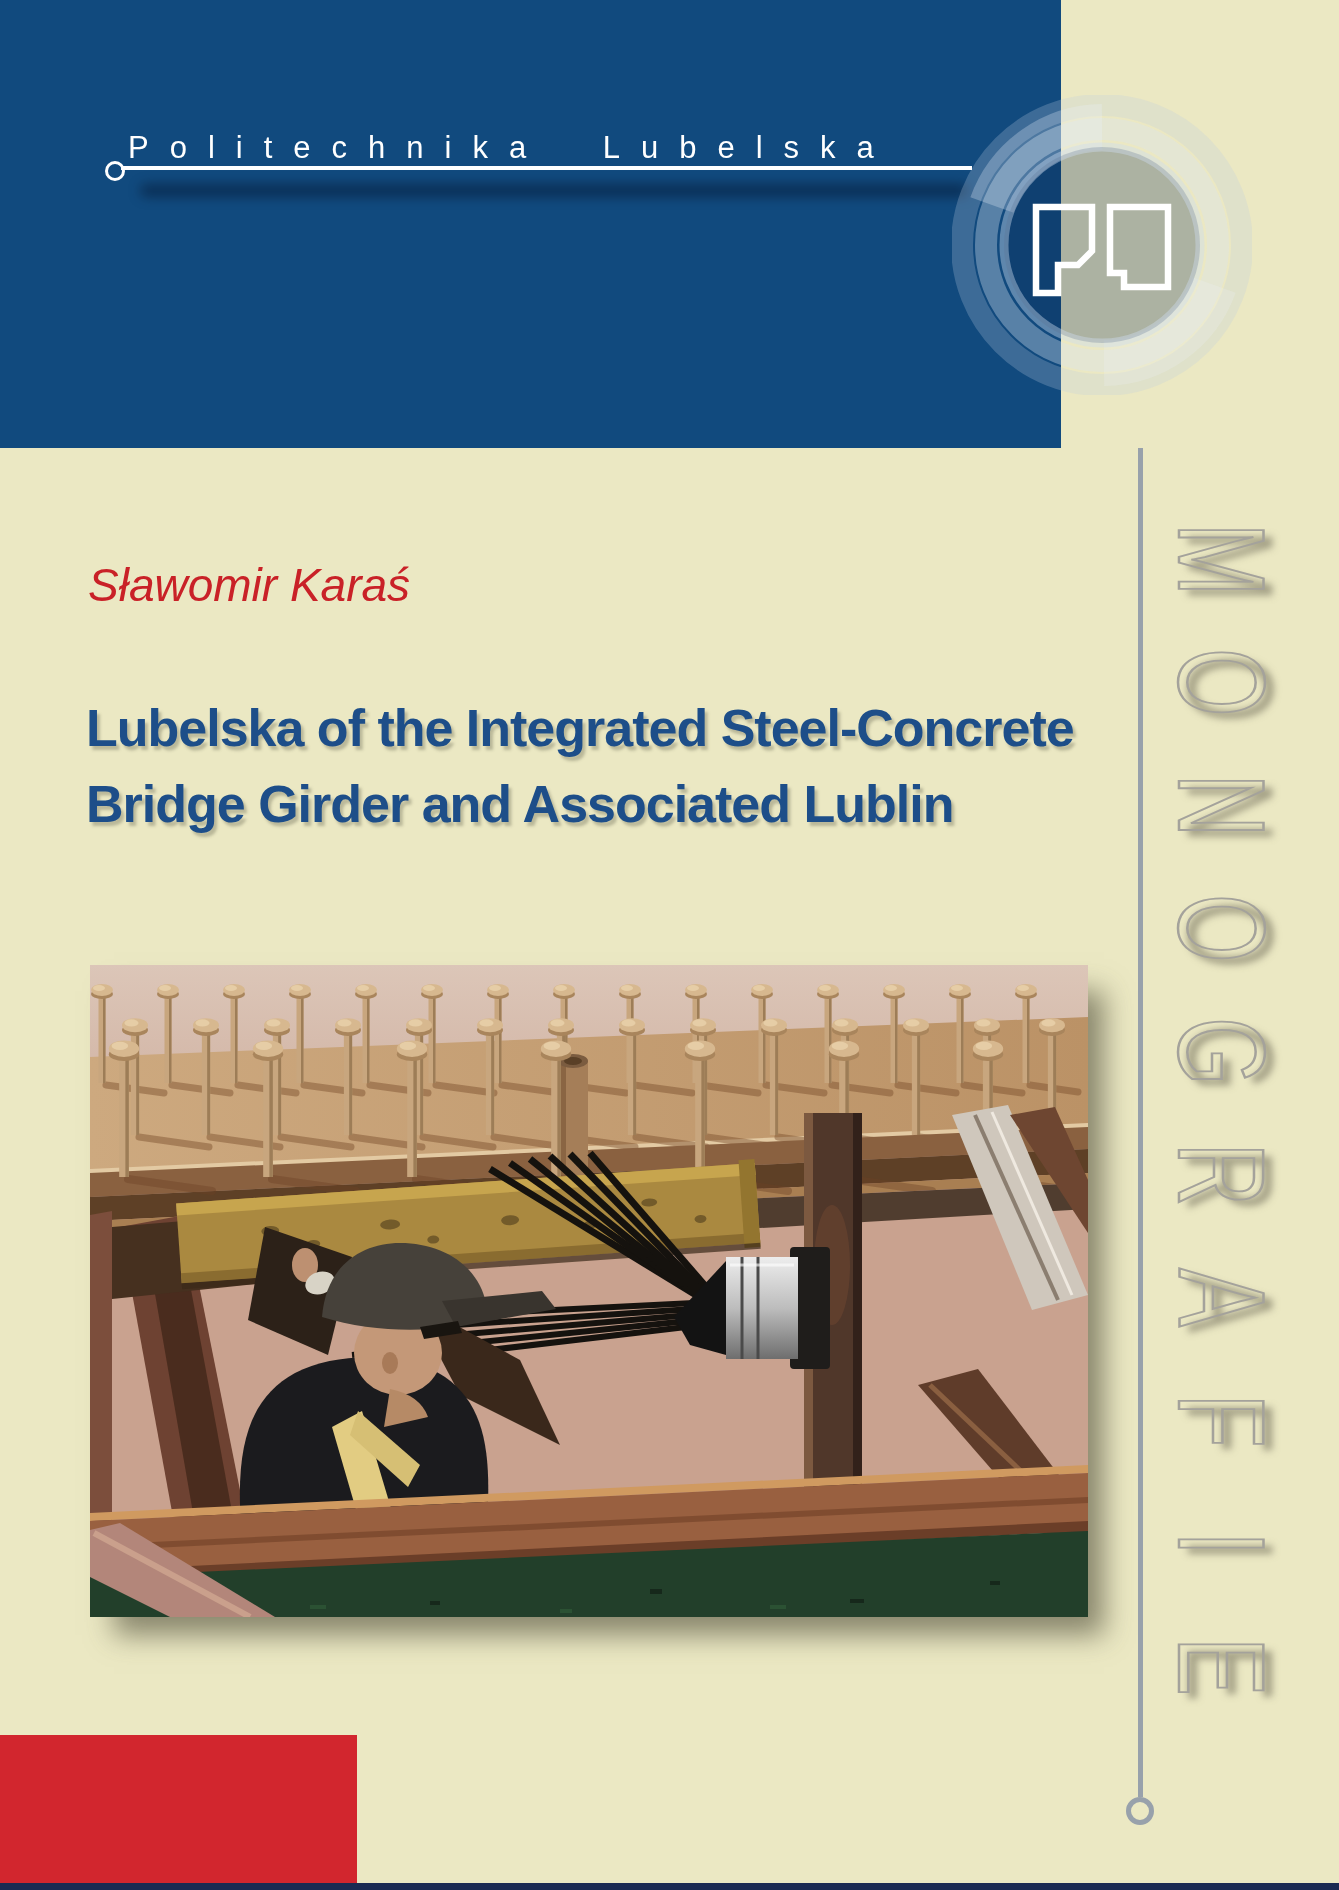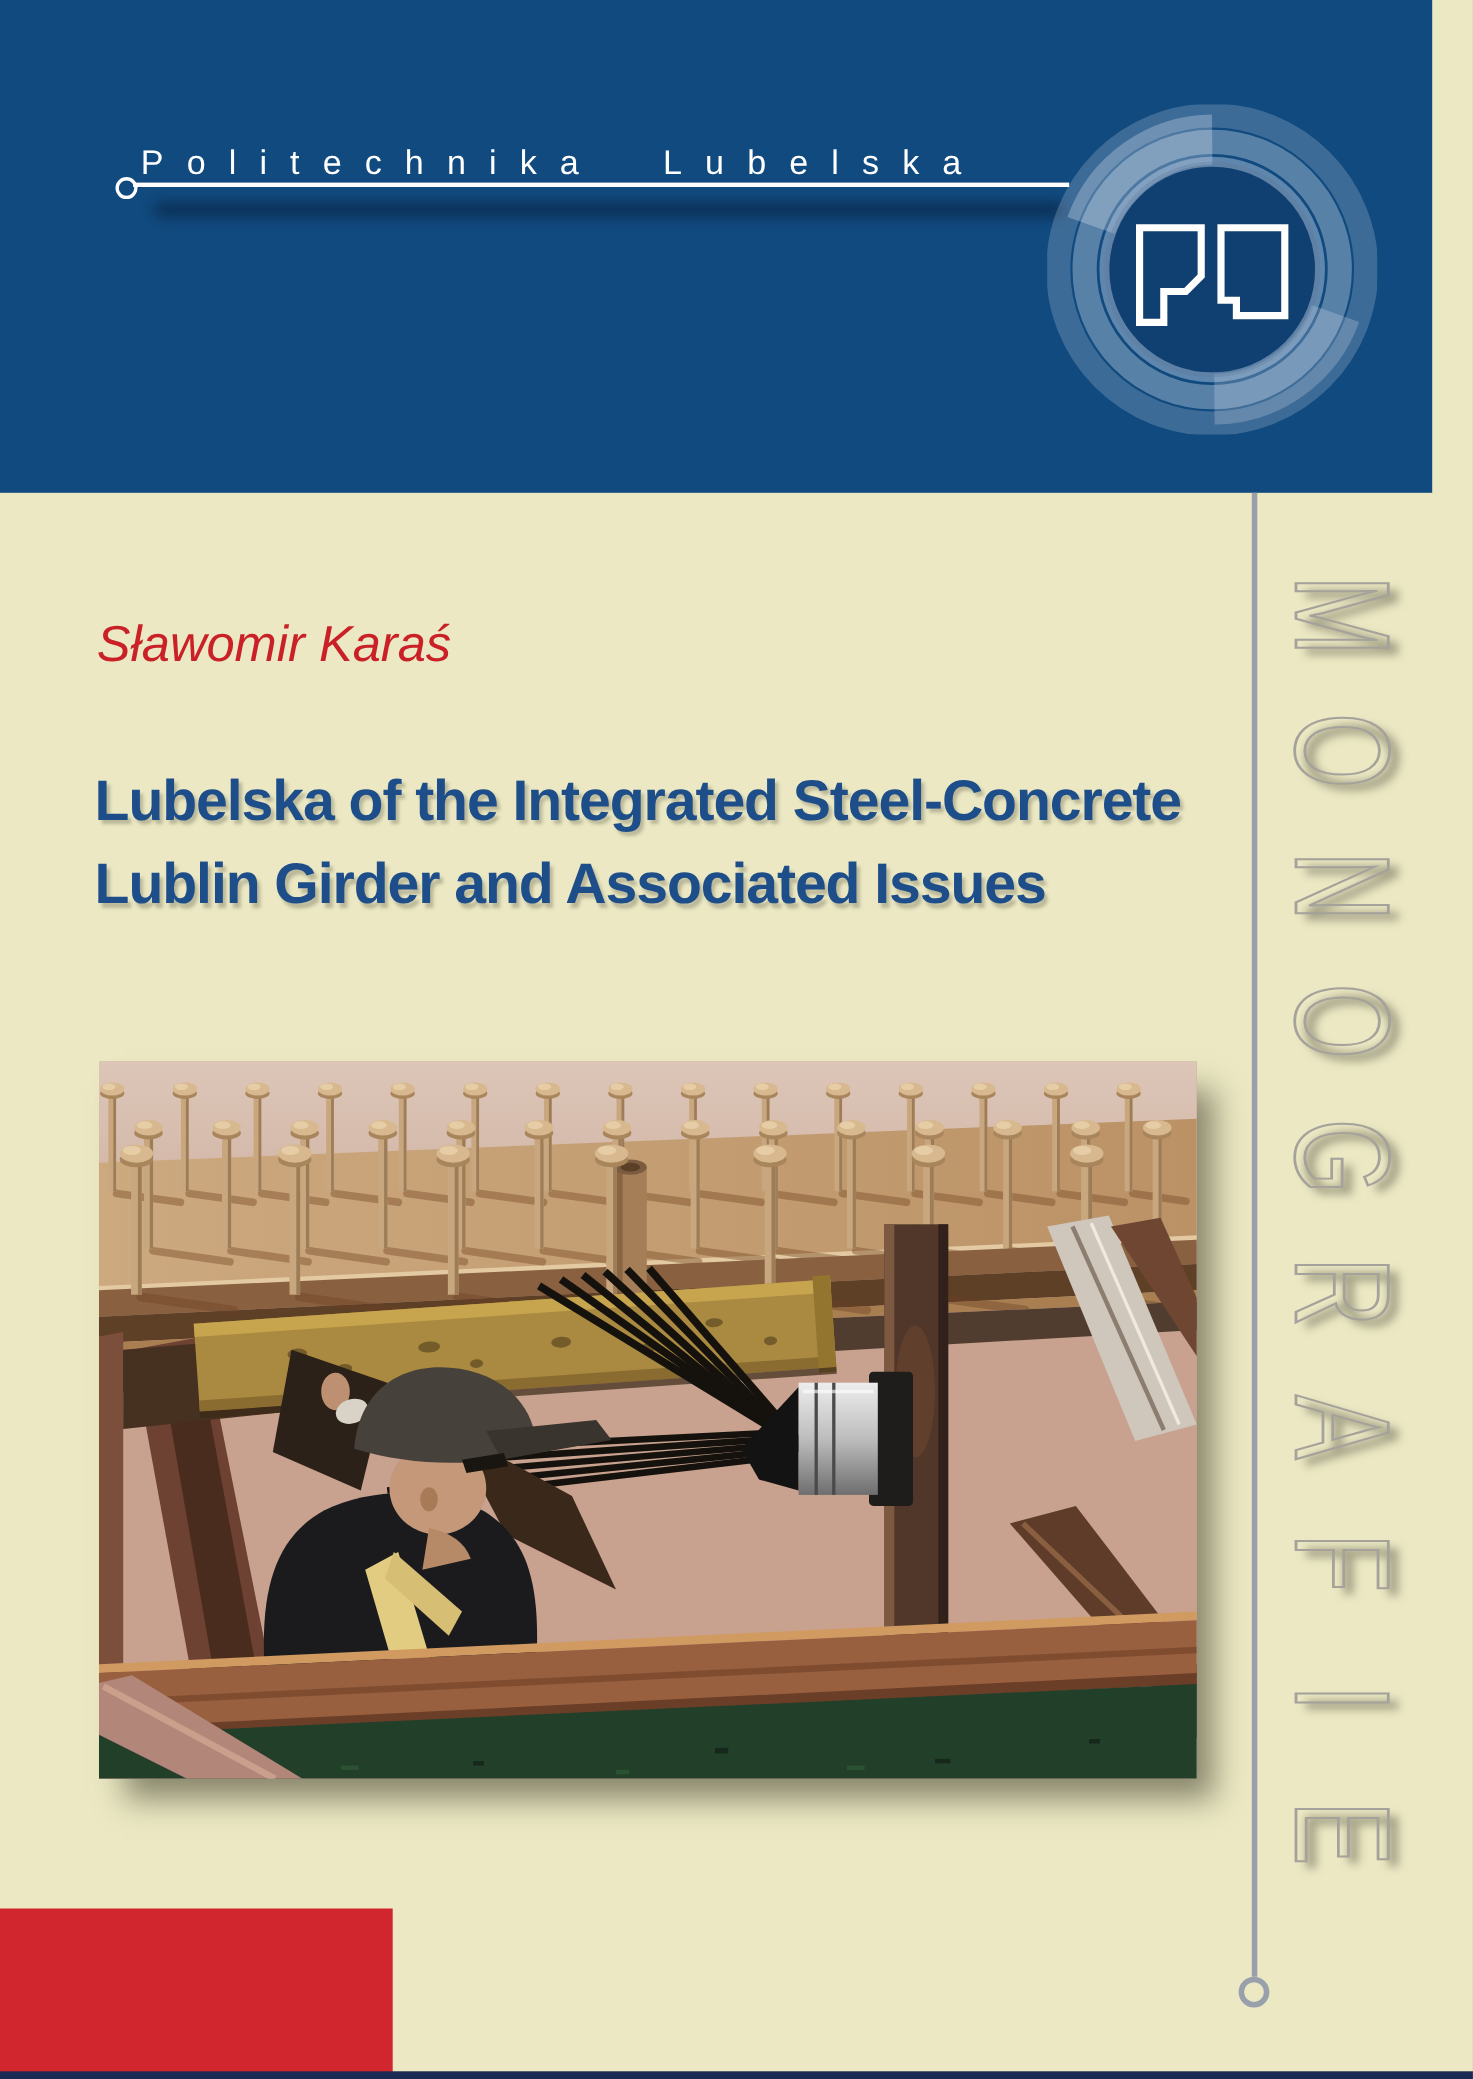--- a/index.html
+++ b/index.html
@@ -3,21 +3,21 @@
 <meta charset="utf-8">
 <style>
   html,body{margin:0;padding:0;background:#888;}
   .cover{
     position:relative;width:1339px;height:1890px;margin:0 auto;
     background:var(--background_cream,#ebe8c3);
     overflow:hidden;
     font-family:"Liberation Sans",sans-serif;
   }
   
-  .top-band{position:absolute;left:0;top:0;width:1302px;height:448px;background:var(--band_blue,#114a7e);}
+  .top-band{position:absolute;left:0;top:0;width:1061px;height:448px;background:var(--band_blue,#114a7e);}
   .uni-name{
     position:absolute;left:128px;top:130px;
     color:var(--header_text_white,#fff);
     font-size:31px;letter-spacing:21px;word-spacing:26px;white-space:nowrap;
   }
   .uni-rule{position:absolute;left:121px;top:166px;width:851px;height:4px;background:var(--header_text_white,#fff);}
   .uni-rule-ring{
     position:absolute;left:105px;top:161px;width:14px;height:14px;border-radius:50%;
     border:3px solid var(--header_text_white,#fff);
   }
@@ -86,21 +86,21 @@
       <g stroke="#ffffff" stroke-width="6.5" fill="none" transform="translate(150,152)">
         <path d="M-66,-40 h56 v44 l-14,14 h-20 v28 h-22 z"></path>
         <path d="M8,-40 h58 v80 h-44 v-14 h-14 z"></path>
       </g>
     </svg>
   </div>
 
   <div class="author">Sławomir Karaś</div>
   <div class="title">
     <div>Lubelska of the Integrated Steel-Concrete</div>
-    <div>Lublin Girder and Associated Issues</div>
+    <div>Bridge Girder and Associated Lublin</div>
   </div>
 
   <div class="photo">
     <svg viewBox="0 0 998 652" preserveAspectRatio="none" role="img" aria-label="Construction worker in a dark cap below a steel bridge girder flange covered with welded shear studs; prestressing strand bundle entering an anchor head; rusty steel beams above dark green water.">
       <defs>
         <linearGradient id="gSky" x1="0" y1="0" x2="0" y2="1">
           <stop offset="0" stop-color="#dcc6b8"></stop>
             <stop offset="1" stop-color="#cfb0a0"></stop>
         </linearGradient>
         <linearGradient id="gSurf" x1="0" y1="0" x2="1" y2="0">

